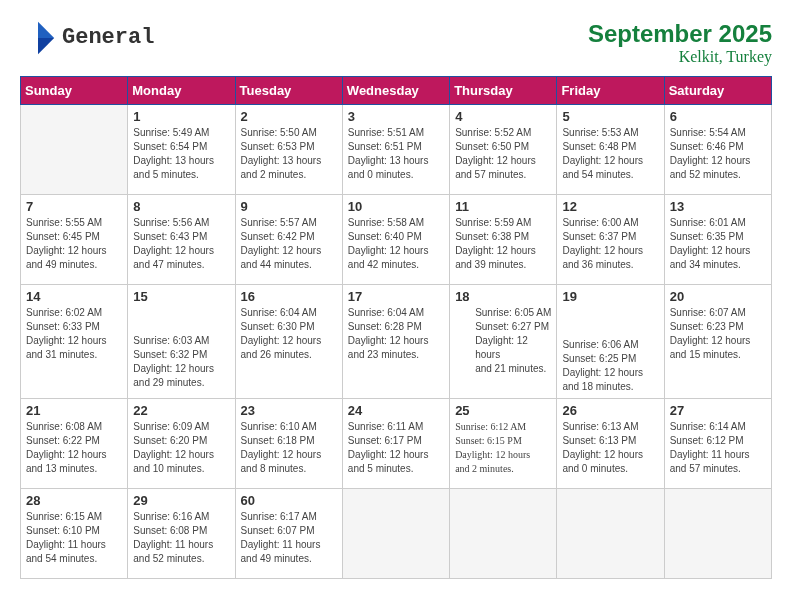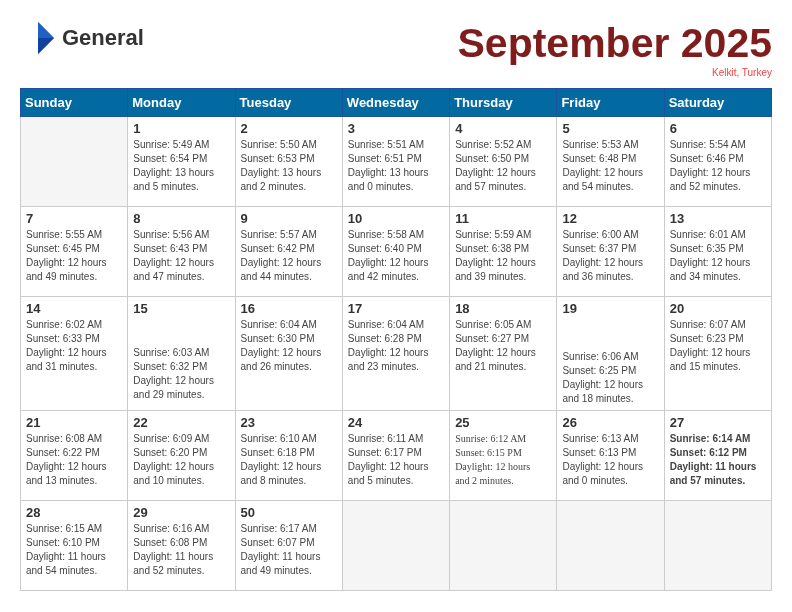--- a/index.html
+++ b/index.html
@@ -18,46 +18,48 @@
     }
     .logo {
       display: flex;
       align-items: center;
       gap: 6px;
     }
     .logo-text {
       font-size: 22px;
       font-weight: bold;
       line-height: 1.1;
+      font-family: Liberation Mono, monospace;
     }
     .logo-text .general { color: #333; }
     .logo-text .blue { color: #2060c0; }
     .logo-icon {
       width: 36px;
       height: 36px;
     }
     .title-block {
       text-align: right;
     }
     .month-title {
-      font-size: 41px;
+      font-size: 24px;
       font-weight: bold;
-      color: #7f1d1d;
+      color: #15803d;
     }
     .location {
-      font-size: 10px;
-      color: #ef4444;
+      font-size: 16px;
+      color: #15803d;
+      font-family: Liberation Serif, serif;
     }
     table {
       width: 100%;
       border-collapse: collapse;
       table-layout: fixed;
     }
     th {
-      background-color: #0369a1;
+      background-color: #be185d;
       color: #fff;
       font-size: 13px;
       padding: 6px 4px;
       text-align: left;
       border: 1px solid #2050a0;
     }
     td {
       border: 1px solid #ccc;
       vertical-align: top;
       padding: 4px 5px;
@@ -233,21 +235,21 @@
         </td>
         <td>
           <span class="day-number">17</span>
           <div class="day-info" style="white-space: pre-line;">Sunrise: 6:04 AM
 Sunset: 6:28 PM
 Daylight: 12 hours
 and 23 minutes.</div>
         </td>
         <td>
           <span class="day-number">18</span>
-          <div class="day-info" style="white-space: pre-line;">Sunrise: 6:05 AM
+          <div class="day-info" style="white-space: pre-line; margin-left: 20px;">Sunrise: 6:05 AM
 Sunset: 6:27 PM
 Daylight: 12 hours
 and 21 minutes.</div>
         </td>
         <td>
           <span class="day-number">19</span>
           <div class="day-info" style="white-space: pre-line; margin-top: 34px;">Sunrise: 6:06 AM
 Sunset: 6:25 PM
 Daylight: 12 hours
 and 18 minutes.</div>
@@ -298,21 +300,21 @@
         </td>
         <td>
           <span class="day-number">26</span>
           <div class="day-info" style="white-space: pre-line;">Sunrise: 6:13 AM
 Sunset: 6:13 PM
 Daylight: 12 hours
 and 0 minutes.</div>
         </td>
         <td>
           <span class="day-number">27</span>
-          <div class="day-info" style="white-space: pre-line; font-weight: bold;">Sunrise: 6:14 AM
+          <div class="day-info" style="white-space: pre-line;">Sunrise: 6:14 AM
 Sunset: 6:12 PM
 Daylight: 11 hours
 and 57 minutes.</div>
         </td>
       </tr>
       <tr>
         <td>
           <span class="day-number">28</span>
           <div class="day-info" style="white-space: pre-line;">Sunrise: 6:15 AM
 Sunset: 6:10 PM
@@ -320,21 +322,21 @@
 and 54 minutes.</div>
         </td>
         <td>
           <span class="day-number">29</span>
           <div class="day-info" style="white-space: pre-line;">Sunrise: 6:16 AM
 Sunset: 6:08 PM
 Daylight: 11 hours
 and 52 minutes.</div>
         </td>
         <td>
-          <span class="day-number">50</span>
+          <span class="day-number">60</span>
           <div class="day-info" style="white-space: pre-line;">Sunrise: 6:17 AM
 Sunset: 6:07 PM
 Daylight: 11 hours
 and 49 minutes.</div>
         </td>
         <td class="empty"></td>
         <td class="empty"></td>
         <td class="empty"></td>
         <td class="empty"></td>
       </tr>

